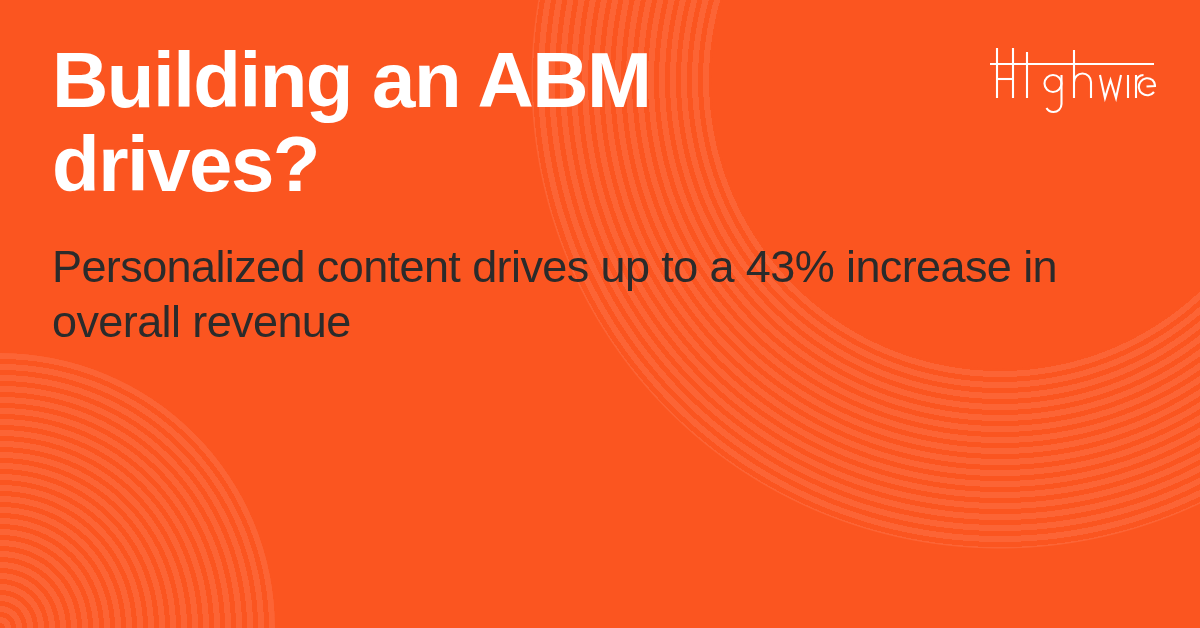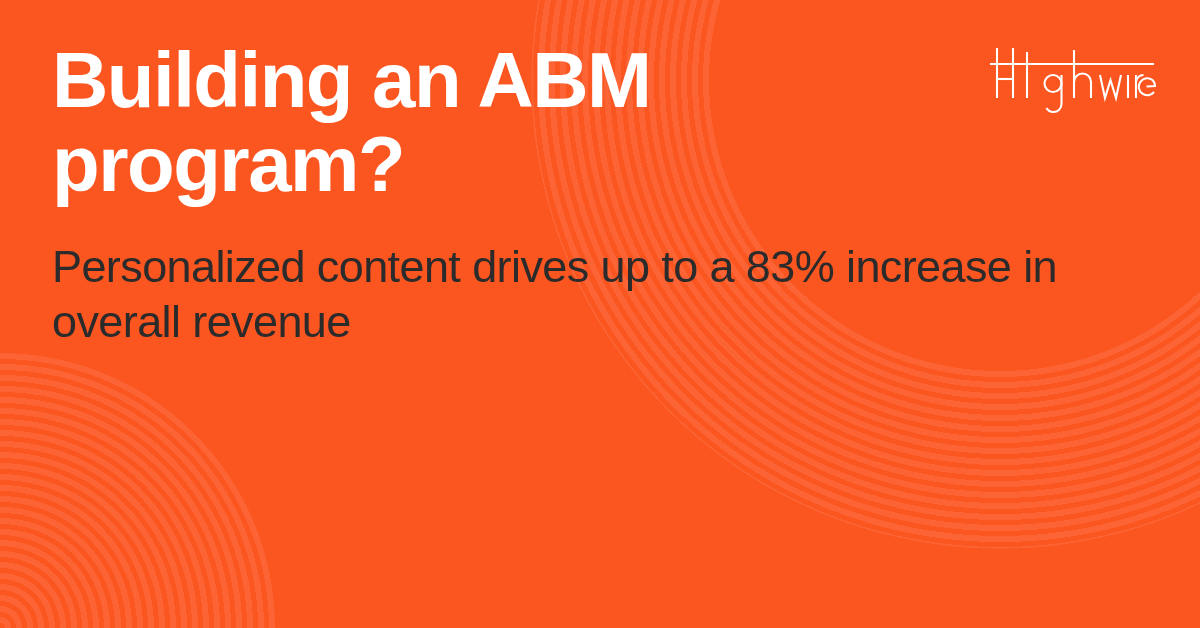--- a/index.html
+++ b/index.html
@@ -118,22 +118,22 @@
 </head>
 <body>
 
 <div id="banner">
 
   <div class="rings" id="rings-top-right"></div>
 
   <div class="rings" id="rings-bottom-left"></div>
 
   <div id="content">
-    <h1 id="headline">Building an ABM program?</h1>
-    <p id="subheadline">Personalized content drives up to a 83% increase in overall revenue</p>
+    <h1 id="headline">Building an ABM drives?</h1>
+    <p id="subheadline">Personalized content drives up to a 43% increase in overall revenue</p>
   </div>
 
   <div id="logo">
     <svg viewBox="0 0 170 74" xmlns="http://www.w3.org/2000/svg">
       <g fill="none" stroke="#ffffff" stroke-width="2.1" stroke-linecap="butt">
 
         <line x1="4" y1="22" x2="168" y2="22"></line>
 
         <line x1="11" y1="6" x2="11" y2="56"></line>
         <line x1="27" y1="6" x2="27" y2="56"></line>

